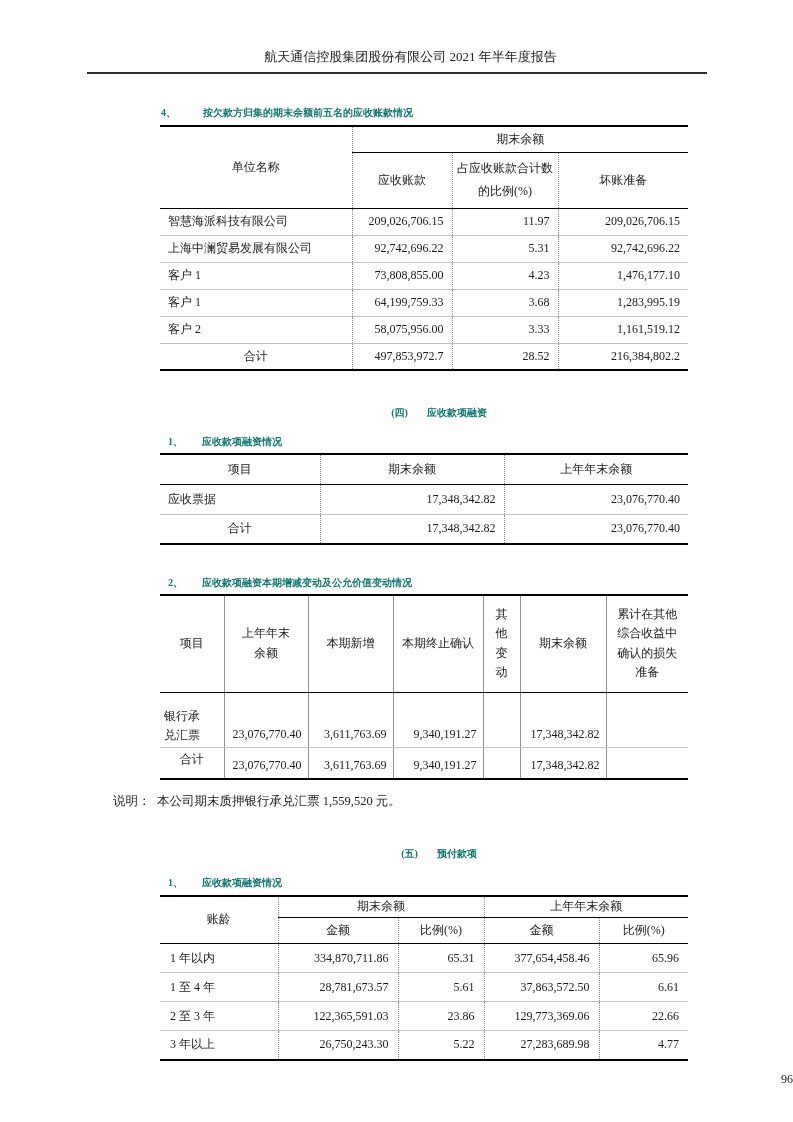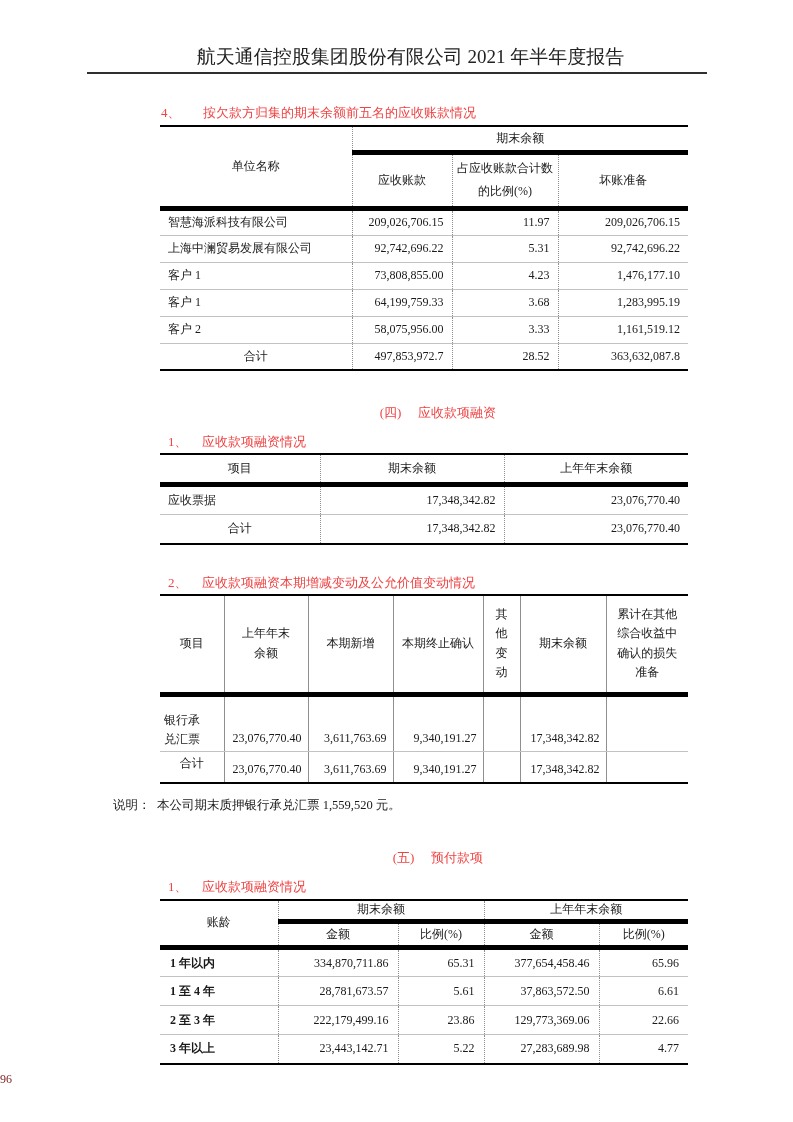--- a/index.html
+++ b/index.html
@@ -8,31 +8,31 @@
     position: relative;
     width: 793px; height: 1122px;
     background: #fff;
     font-family: "Liberation Serif", "DejaVu Serif", serif;
     color: #1a1a1a;
     padding-top: 49px;
     overflow: hidden;
   }
   .doc-header-title {
     text-align: center;
-    font-size: 19px;
+    font-size: 13px;
     line-height: 16px;
     color: #222;
     margin-left: 28px;
   }
   .header-rule {
     margin: 7px 86px 0 87px;
     border-top: 2px solid #2f2f2f;
     height: 0;
   }
-  .heading { font-size: 13px; font-weight: normal; color: #ef4444; line-height: 17px; }
+  .heading { font-size: 10px; font-weight: bold; color: #0f766e; line-height: 17px; }
   .h-num { display: inline-block; }
   .h4 { margin-left: 161px; margin-top: 30px; }
   .h4 .h-num { width: 42px; }
   .hs { margin-left: 66px; text-align: center; }
   .hs .h-num { width: 55px; }
   .hsub { margin-left: 168px; }
   .hsub .h-num { width: 34px; }
   .h-si { margin-top: 33px; }
   .h-si1 { margin-top: 12px; }
   .h-si2 { margin-top: 29px; }
@@ -54,21 +54,21 @@
   .t3 { margin-top: 3px; font-size: 11.5px; }
   .t4 { margin-top: 4px; }
 
   .t th { font-weight: normal; text-align: center; vertical-align: middle; }
   .t td { vertical-align: middle; }
 
   
   .bl-d { border-left: 1px dotted #8d8d8d; }
   .bl-s { border-left: 1px solid #8f8f8f; }
   
-  .hb  { border-bottom: 5px solid #000000; }   
+  .hb  { border-bottom: 1px solid #000000; }   
   .rb  { border-bottom: 1px solid #c2c2c2; }   
 
   .cell-label { text-align: left; padding-left: 8px; }
   .cell-num   { text-align: right; padding-right: 8px; white-space: nowrap; }
   .cell-total { text-align: center; }
 
   
   .t1 .grp-th { height: 26px; }
   .t1 .sub-th { height: 56px; line-height: 1.9; padding: 0 4px; }
   .t1 td { height: 27px; }
@@ -85,31 +85,31 @@
   .t3 td.cell-num { vertical-align: bottom; padding-bottom: 5px; padding-right: 6px; }
   .t3 td.cell-label { vertical-align: middle; padding: 14px 12px 2px 4px; line-height: 1.6; }
   .t3 td.cell-total { vertical-align: top; padding-top: 3px; }
   .t3 .row-1 td { height: 41px; }
   .t3 .row-2 td { height: 31px; }
 
   
   .t4 .grp-th { height: 22px; }
   .t4 .sub-th { height: 26px; }
   .t4 td { height: 29px; }
-  .t4 .cell-label { padding-left: 10px; font-weight: bold; }
+  .t4 .cell-label { padding-left: 10px; }
   .t4 .cell-num { padding-right: 9px; }
 
   .note { margin-left: 113px; margin-top: 13px; font-size: 12.5px; color: #1a1a1a; }
   .note-label { display: inline-block; width: 44px; }
 
   .page-footer {
     position: absolute;
     top: 1072px; left: 0; right: 0;
-    text-align: left;
-    font-size: 12px; color: #7f1d1d;
+    text-align: right;
+    font-size: 12px; color: #0f172a;
   }
 </style>
 </head>
 <body>
 
 <div class="page">
 
   <div class="doc-header-title">航天通信控股集团股份有限公司 2021 年半年度报告</div>
   <div class="header-rule"></div>
 
@@ -163,21 +163,21 @@
       <tr>
         <td class="cell-label rb">客户 2</td>
         <td class="cell-num bl-d rb">58,075,956.00</td>
         <td class="cell-num bl-d rb">3.33</td>
         <td class="cell-num bl-d rb">1,161,519.12</td>
       </tr>
       <tr>
         <td class="cell-total">合计</td>
         <td class="cell-num bl-d">497,853,972.7</td>
         <td class="cell-num bl-d">28.52</td>
-        <td class="cell-num bl-d">363,632,087.8</td>
+        <td class="cell-num bl-d">216,384,802.2</td>
       </tr>
     </tbody>
   </table>
 
   <div class="heading hs h-si">
     <span class="h-num">(四)</span><span>应收款项融资</span>
   </div>
 
   <div class="heading hsub h-si1">
     <span class="h-num">1、</span><span>应收款项融资情况</span>
@@ -300,28 +300,28 @@
       </tr>
       <tr>
         <td class="cell-label rb">1 至 4 年</td>
         <td class="cell-num bl-d rb">28,781,673.57</td>
         <td class="cell-num bl-d rb">5.61</td>
         <td class="cell-num bl-d rb">37,863,572.50</td>
         <td class="cell-num bl-d rb">6.61</td>
       </tr>
       <tr>
         <td class="cell-label rb">2 至 3 年</td>
-        <td class="cell-num bl-d rb">222,179,499.16</td>
+        <td class="cell-num bl-d rb">122,365,591.03</td>
         <td class="cell-num bl-d rb">23.86</td>
         <td class="cell-num bl-d rb">129,773,369.06</td>
         <td class="cell-num bl-d rb">22.66</td>
       </tr>
       <tr>
         <td class="cell-label">3 年以上</td>
-        <td class="cell-num bl-d">23,443,142.71</td>
+        <td class="cell-num bl-d">26,750,243.30</td>
         <td class="cell-num bl-d">5.22</td>
         <td class="cell-num bl-d">27,283,689.98</td>
         <td class="cell-num bl-d">4.77</td>
       </tr>
     </tbody>
   </table>
 
   <div class="page-footer">96</div>
 
 </div>

